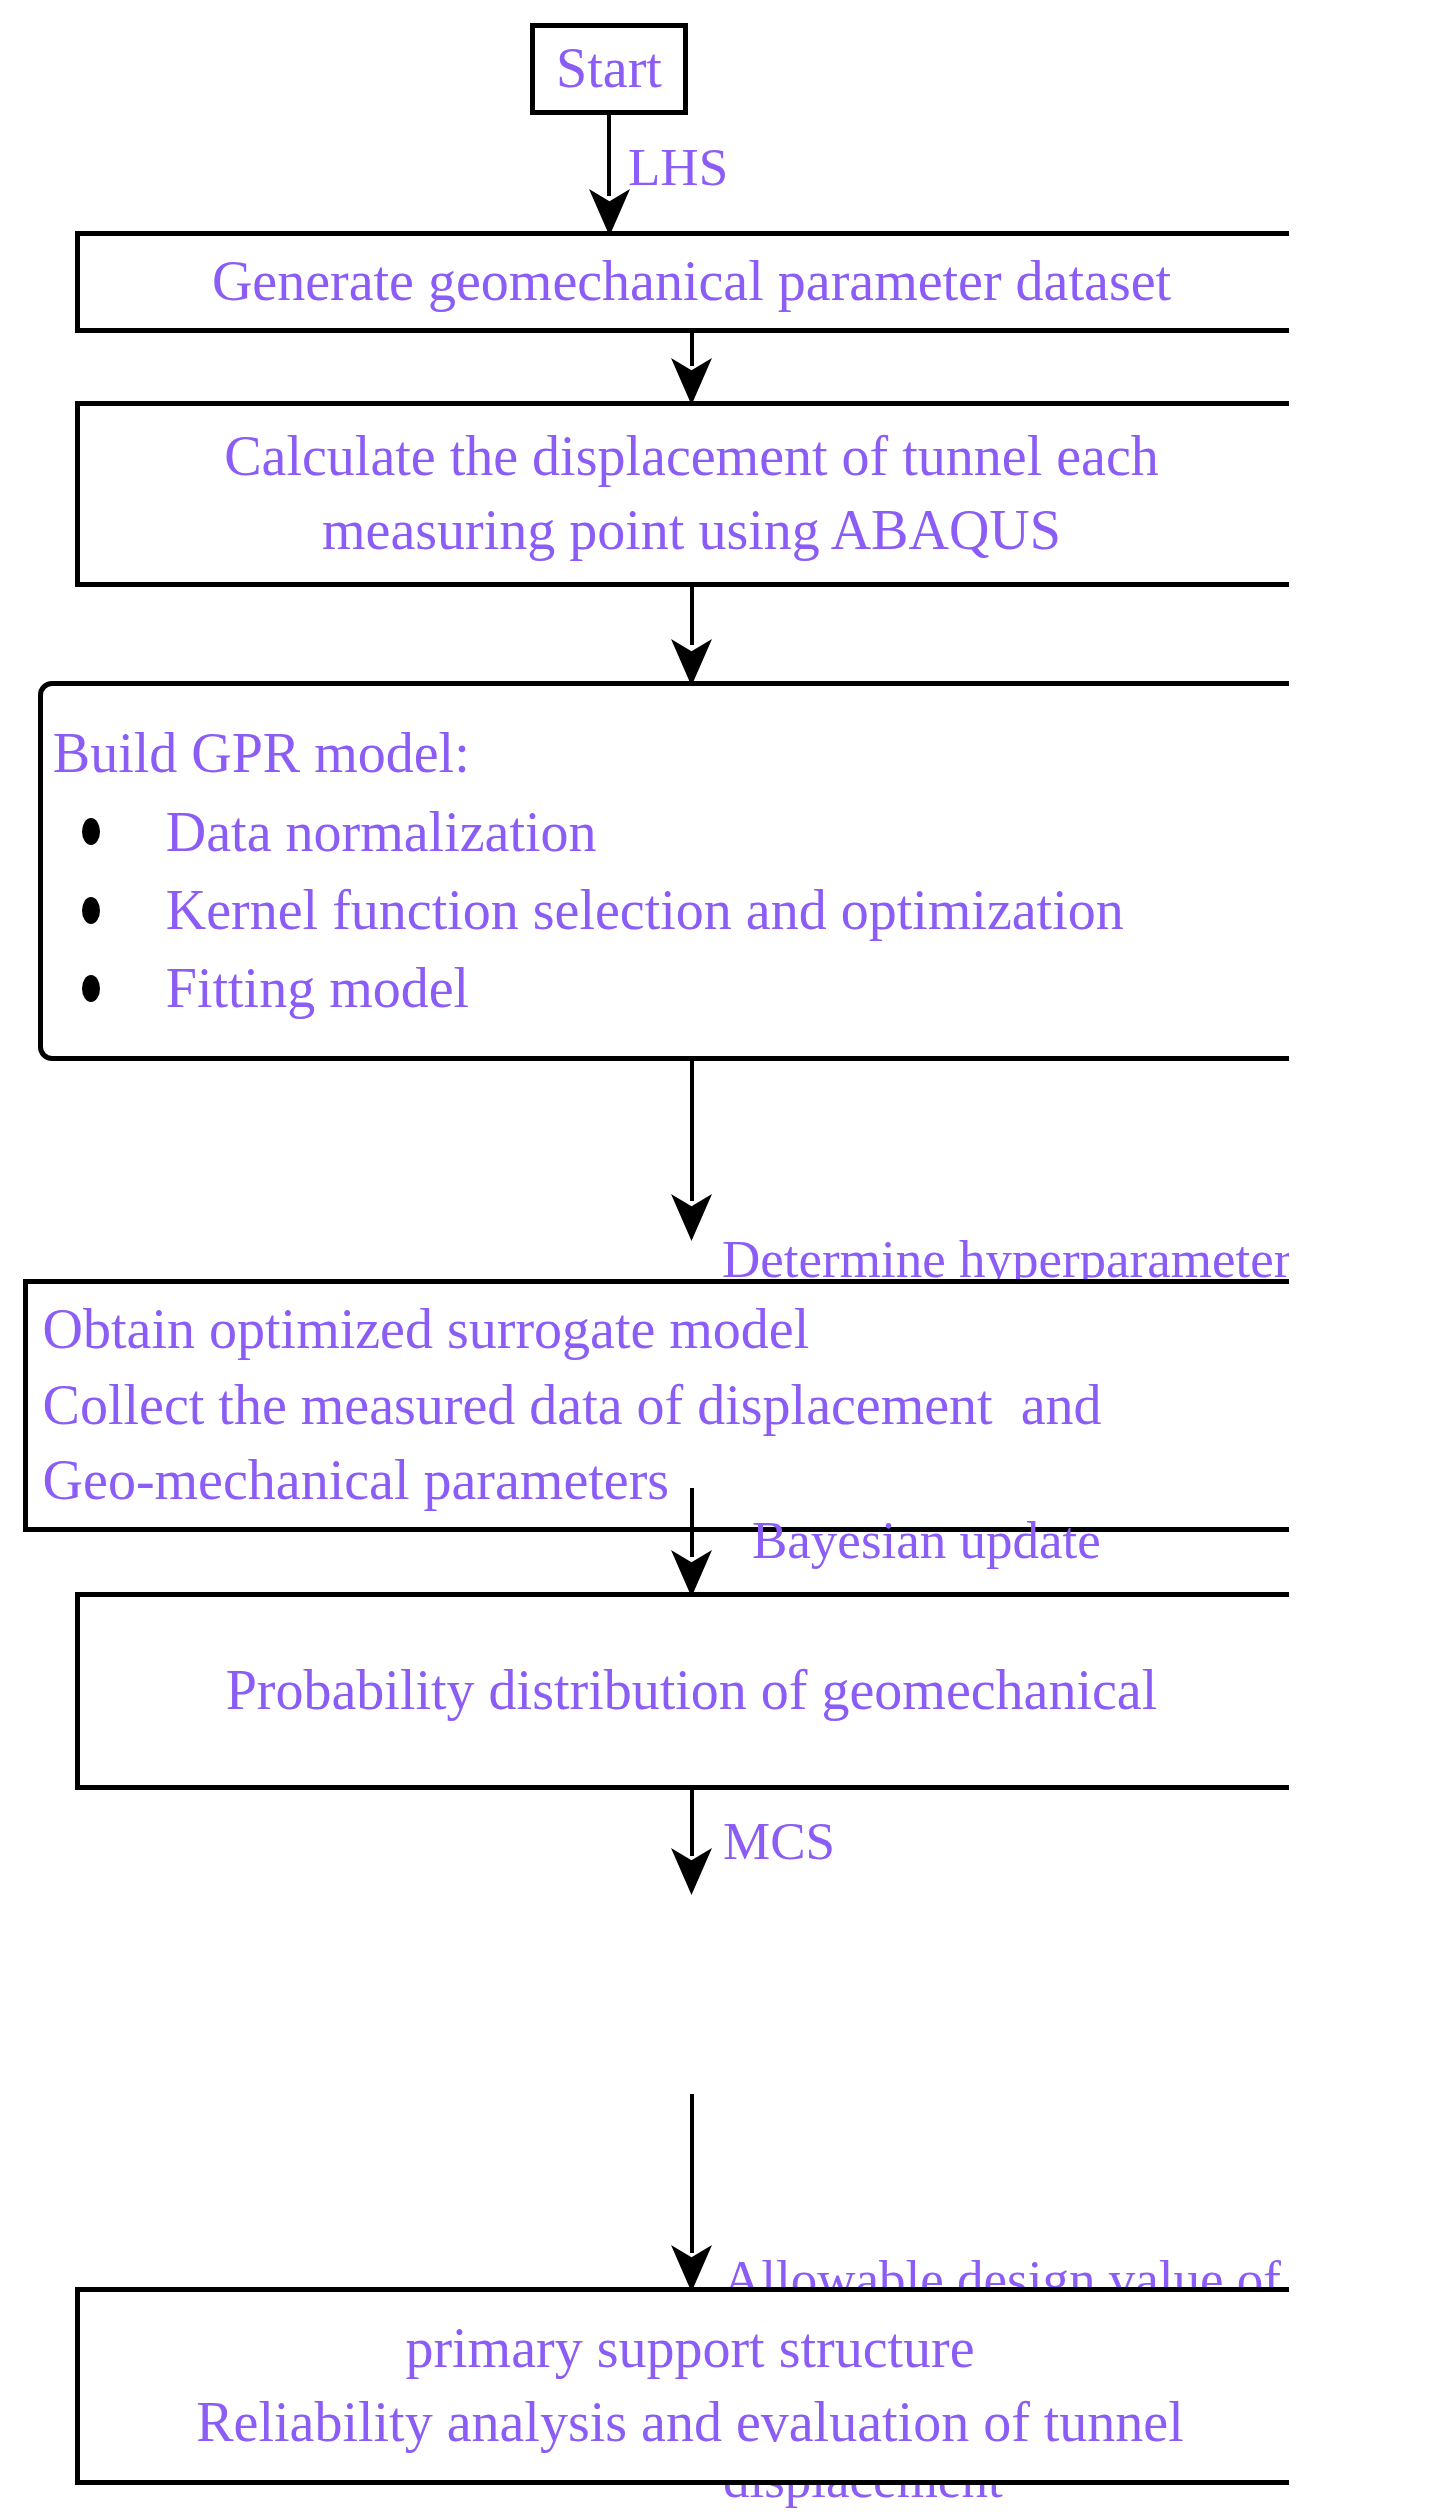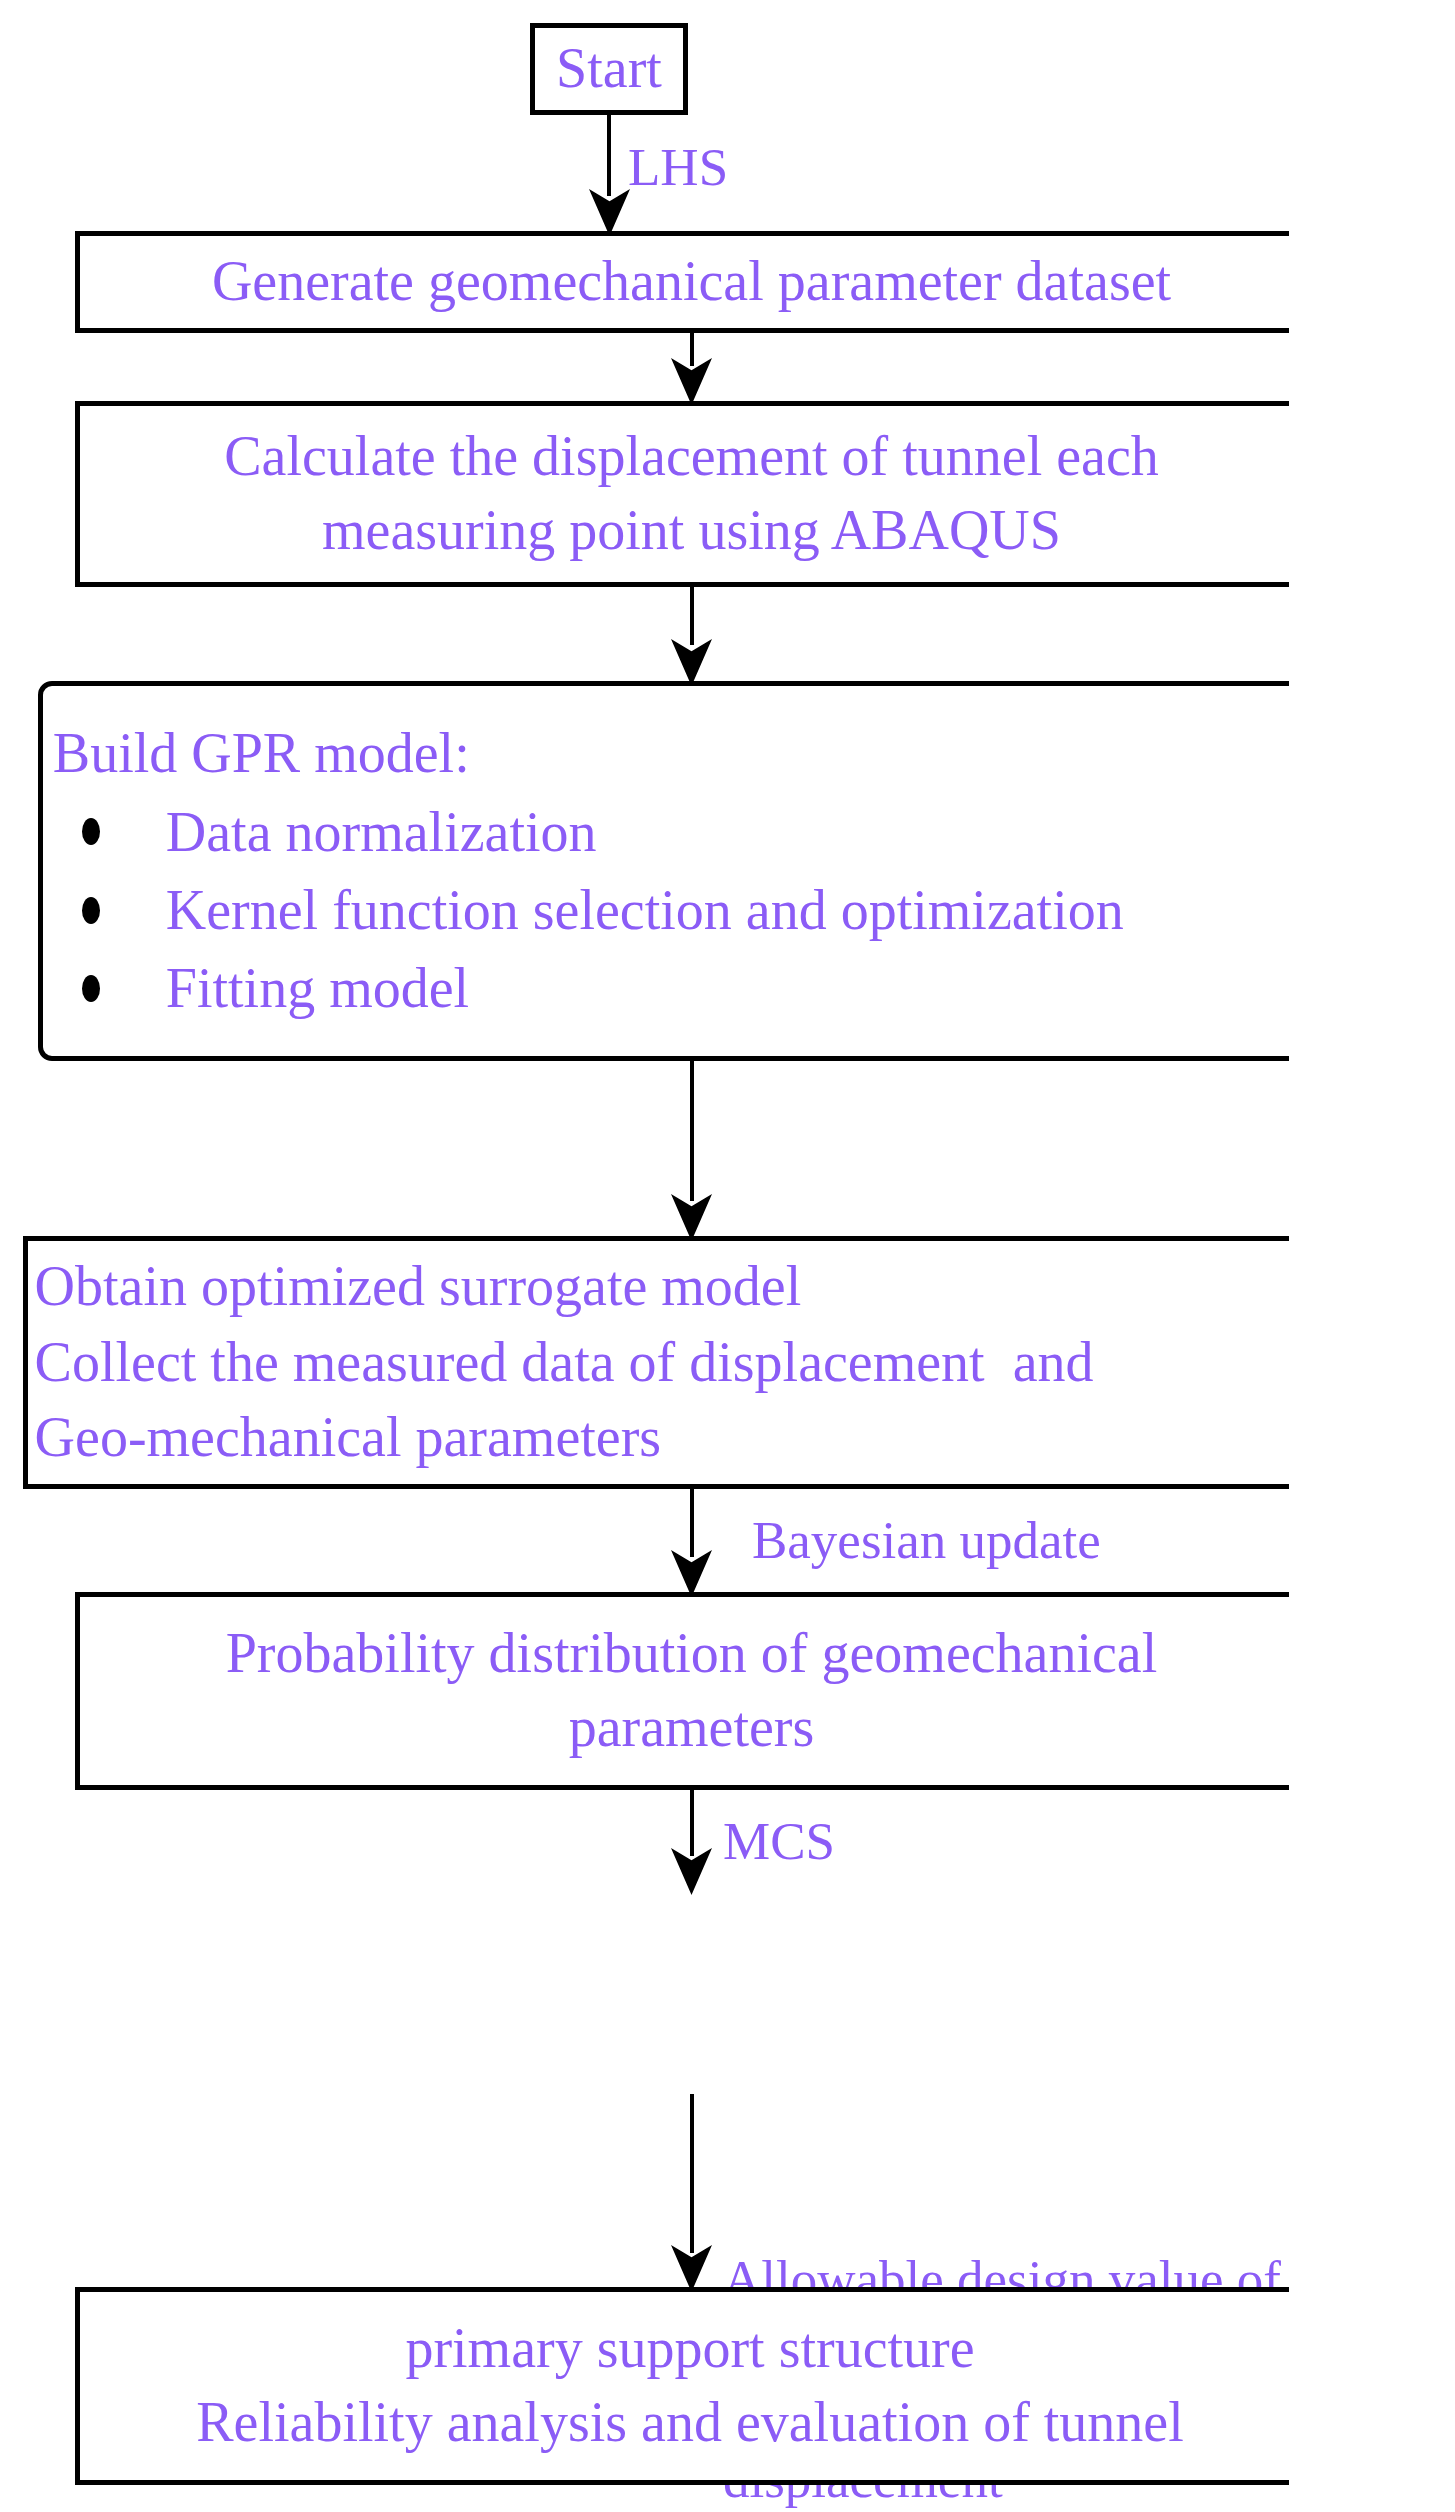--- a/index.html
+++ b/index.html
@@ -83,33 +83,32 @@
     </div>
   </div>
 
   <div class="aline" style="left:690px;top:1061px;height:140px;"></div>
   <div class="ahead" style="left:671px;top:1194px;"></div>
   <div class="albl" style="left:722px;top:1092px;">
     <span class="bline">Determine hyperparameters by</span>
     <span class="bline">means of Adam algorithm</span>
   </div>
 
-  <div class="box leftalign" style="left:22.6px;top:1236px;width:1345px;height:253px;padding-left:7px;line-height:1.35;">
+  <div class="box leftalign" style="left:22.6px;top:1279px;width:1345px;height:253px;padding-left:15px;line-height:1.35;">
     <span class="bline">Obtain optimized surrogate model</span>
     <span class="bline">Collect the measured data of displacement  and</span>
     <span class="bline">Geo-mechanical parameters</span>
   </div>
 
   <div class="aline" style="left:690px;top:1488px;height:69px;"></div>
   <div class="ahead" style="left:671px;top:1550px;"></div>
   <div class="albl" style="left:752px;top:1507px;">Bayesian update</div>
 
   <div class="box" style="left:75px;top:1592px;width:1233px;height:198px;">
     <span class="bline">Probability distribution of geomechanical</span>
-    <span class="bline">parameters</span>
   </div>
 
   <div class="aline" style="left:690px;top:1790px;height:66px;"></div>
   <div class="ahead" style="left:671px;top:1848px;"></div>
   <div class="albl" style="left:723px;top:1808px;">MCS</div>
 
 
   <div class="aline" style="left:690px;top:2094px;height:159px;"></div>
   <div class="ahead" style="left:671px;top:2245px;"></div>
   <div class="albl" style="left:723px;top:2112px;">

